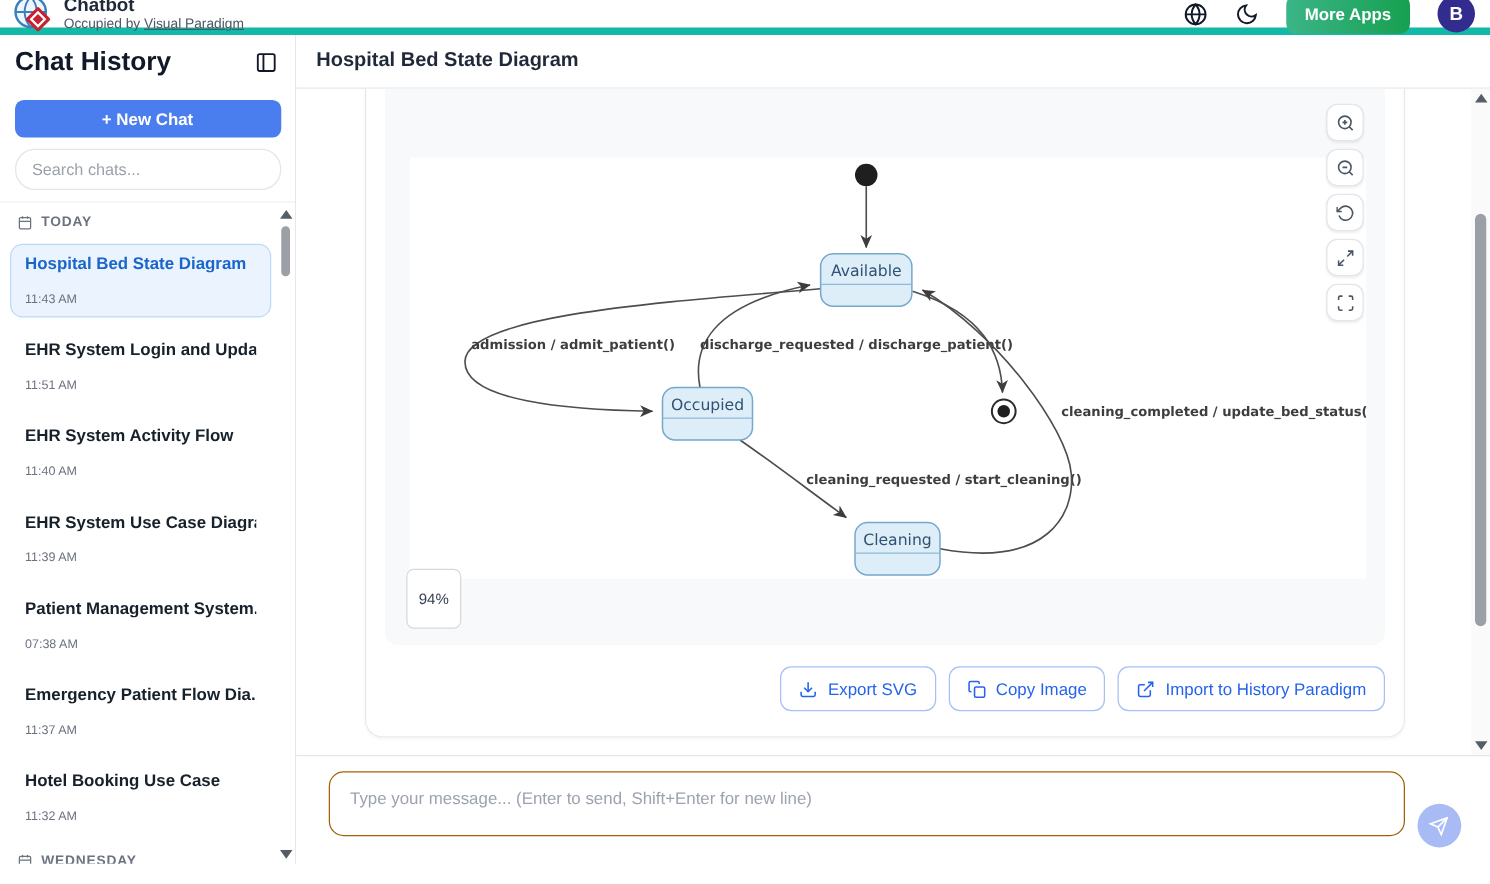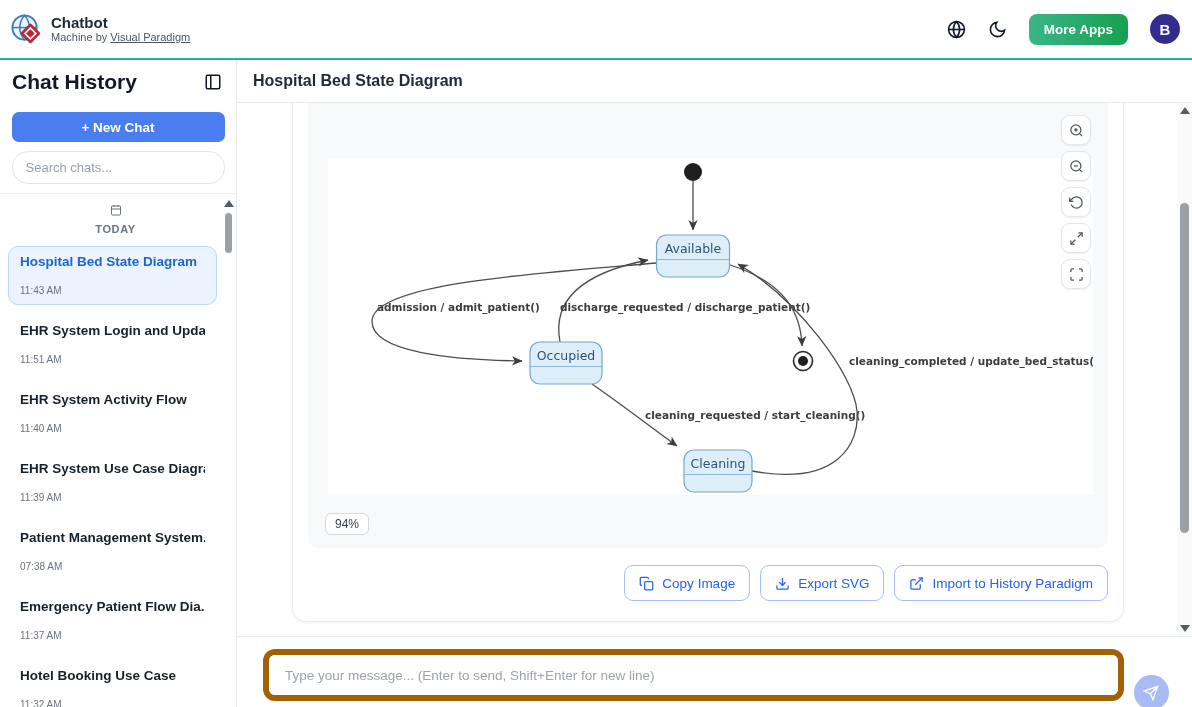--- a/index.html
+++ b/index.html
@@ -1,21 +1,21 @@
 <!DOCTYPE html>
 <html><head>
 <meta charset="utf-8">
 <style>
   * { box-sizing: border-box; margin: 0; padding: 0; }
   html,body { width:1192px; height:707px; overflow:hidden; }
   body { font-family:"Liberation Sans", sans-serif; background:#fff; color:#1f2937; position:relative; }
 
   
-  .header { height:60px; display:flex; align-items:center; justify-content:space-between;
-            padding:0 12px 0 10px; border-bottom:2px solid #14b8a6; background:#fff;gap:47px; }
+  .header { height:28px; display:flex; align-items:center; justify-content:space-between;
+            padding:0 12px 0 10px; border-bottom:6px solid #14b8a6; background:#fff;gap:47px; }
   .header-left { display:flex; align-items:center; gap:8px; }
   .app-title { font-size:15px; font-weight:700; color:#1f2937; line-height:1.1; }
   .powered { font-size:11px; color:#4b5563; }
   .powered a { color:#4b5563; text-decoration:underline; cursor:pointer;margin-top:32px; }
   .header-right { display:flex; align-items:center; gap:22px; }
   .hicon { width:19px; height:19px; display:block; cursor:pointer; }
   .more-apps { background:linear-gradient(90deg,#3bb588,#17a050); color:#fff; font-size:13.5px;
                font-weight:600; border:none; border-radius:8px; padding:8px 15px; cursor:pointer; }
   .avatar { width:30px; height:30px; border-radius:50%; background:#332c8f; color:#fff;
             font-size:15px; font-weight:700; display:flex; align-items:center; justify-content:center; cursor:pointer; }
@@ -30,21 +30,21 @@
   .panel-icon { width:18px; height:18px; cursor:pointer; }
   .new-chat { display:block; width:213px; margin:8px auto 0; height:30px; background:#4a7dee; color:#fff;
               border:none; border-radius:7px; font-size:13.5px; font-weight:600; cursor:pointer; }
   .search { display:block; width:213px; margin:9px auto 0; height:33px; border:1px solid #e2e5e9;
             border-radius:16px; padding:0 13px; font-size:13px; color:#374151; outline:none;
             font-family:"Liberation Sans",sans-serif; }
   .search::placeholder { color:#9aa1ab; }
   .sb-divider { border-top:1px solid #edeff2; margin-top:9px; }
   .chat-list { position:absolute; top:136px; bottom:0; left:0; right:13px; overflow:hidden; padding:6px 6px 0 8px; }
   .section-label { display:flex; align-items:center; gap:7px; font-size:11px; font-weight:700;
-                   letter-spacing:.06em; color:#6b7280; margin:2px 0 11px 6px;flex-direction:column; }
+                   letter-spacing:.06em; color:#6b7280; margin:2px 0 11px 6px; }
   .section-label.later { margin-top:15px; }
   .cal { width:12px; height:12px; }
   .chat-item { padding:7px 11px 8px; border-radius:10px; margin-bottom:10px; border:1px solid transparent; cursor:pointer; }
   .chat-item .ci-title { font-size:13.5px; font-weight:600; color:#17212b; white-space:nowrap; overflow:hidden; }
   .chat-item .ci-time { font-size:10px; color:#6b7280; margin-top:16px; }
   .chat-item.selected { background:#ebf3fe; border-color:#bdd9f8; }
   .chat-item.selected .ci-title { color:#1b66c9; }
   .sb-scroll { position:absolute; right:1px; top:136px; bottom:0; width:12px; }
   .sb-scroll .arr-up, .sb-scroll .arr-dn, .main-scroll .arr-up, .main-scroll .arr-dn {
       position:absolute; left:50%; transform:translateX(-50%); width:0; height:0; cursor:pointer;
@@ -65,33 +65,33 @@
   .viewport { position:absolute; left:15px; right:15px; top:0; height:445px; background:#f8f9fa;
               border-radius:0 0 10px 10px; }
   .canvas { position:absolute; left:20px; top:55px; width:765px; height:337px; background:#fff; cursor:grab; }
 
   .zoomcol { position:absolute; right:17px; top:12px; display:flex; flex-direction:column; gap:6px; }
   .zbtn { width:30px; height:30px; background:#fff; border:1px solid #e3e6ea; border-radius:9px;
           box-shadow:0 1px 2px rgba(0,0,0,.07); display:flex; align-items:center; justify-content:center; cursor:pointer; }
   .zbtn svg { width:15px; height:15px; }
 
   .zoom-badge { position:absolute; left:17px; bottom:13px; background:#fff; border:1px solid #d5d9de;
-                border-radius:6px; padding:3px 9px; font-size:12px; color:#374151; }
+                border-radius:6px; padding:16px 9px; font-size:12px; color:#374151; }
 
   .toolbar { position:absolute; right:15px; top:462px; display:flex; gap:10px; }
   .tbtn { display:flex; align-items:center; gap:8px; height:36px; padding:0 14px; background:#fff;
           border:1.5px solid #a6c0f7; border-radius:9px; color:#2563eb; font-size:13.5px; font-weight:500;
           font-family:"Liberation Sans",sans-serif; cursor:pointer; }
   .tbtn svg { width:15px; height:15px; }
 
   .main-scroll { position:absolute; right:0; top:0; bottom:0; width:15px; background:#fafafa; }
   .main-thumb { position:absolute; left:3px; top:100px; width:9px; height:330px; border-radius:4.5px; background:#9aa0a6; cursor:pointer; }
 
   .composer { position:relative; height:87px; border-top:1px solid #e2e8f0; background:#fff; }
-  .msg-input { position:absolute; left:26px; top:12px; width:861px; height:52px; border:6px solid #a16207;
+  .msg-input { position:absolute; left:26px; top:12px; width:861px; height:52px; border:1px solid #a16207;
                border-radius:12px; padding:13px 16px; font-size:13.5px; resize:none; outline:none;
                font-family:"Liberation Sans",sans-serif; color:#374151; }
   .msg-input::placeholder { color:#9ca3af; }
   .send-btn { position:absolute; left:897px; top:38px; width:35px; height:35px; border-radius:50%;
               background:#a9bbf5; border:none; display:flex; align-items:center; justify-content:center; cursor:pointer; }
   .send-btn svg { width:16px; height:16px; margin:1px 2px 0 0; }
 
   svg text { font-family:"DejaVu Sans","Liberation Sans",sans-serif; }
   .state-name { font-size:12.5px; fill:#2f5272; }
   .edge-label { font-size:10.5px; font-weight:700; fill:#3d3d3d; }
@@ -103,21 +103,21 @@
   <div class="header-left">
     <svg class="hicon" style="width:33px;height:33px" viewBox="0 0 34 34">
       <circle cx="15" cy="15" r="12.5" fill="#eef6fd" stroke="#3c7fbe" stroke-width="2"></circle>
       <path d="M15 2.5a19 19 0 0 1 5 12.5 19 19 0 0 1-5 12.5 19 19 0 0 1-5-12.5A19 19 0 0 1 15 2.5z" fill="none" stroke="#3c7fbe" stroke-width="1.6"></path>
       <line x1="2.5" y1="15" x2="27.5" y2="15" stroke="#3c7fbe" stroke-width="1.6"></line>
       <rect x="13.5" y="13.5" width="15" height="15" rx="1.5" transform="rotate(45 21 21)" fill="#c8202f"></rect>
       <rect x="17" y="17" width="8" height="8" transform="rotate(45 21 21)" fill="none" stroke="#fff" stroke-width="1.8"></rect>
     </svg>
     <div>
       <div class="app-title">Chatbot</div>
-      <div class="powered"><span>Machine by </span><a>Visual Paradigm</a></div>
+      <div class="powered"><span>Occupied by </span><a>Visual Paradigm</a></div>
     </div>
   </div>
   <div class="header-right">
     <svg class="hicon" viewBox="0 0 24 24" fill="none" stroke="#111827" stroke-width="2">
       <circle cx="12" cy="12" r="10"></circle>
         <line x1="2" y1="12" x2="22" y2="12"></line>
       <path d="M12 2a15.3 15.3 0 0 1 4 10 15.3 15.3 0 0 1-4 10 15.3 15.3 0 0 1-4-10 15.3 15.3 0 0 1 4-10z"></path>
     </svg>
     <svg class="hicon" viewBox="0 0 24 24" fill="none" stroke="#111827" stroke-width="2">
       <path d="M21 12.79A9 9 0 1 1 11.21 3 7 7 0 0 0 21 12.79z"></path>
@@ -298,32 +298,32 @@
                 </svg>
             </div>
           </div>
 
           <div class="zoom-badge">94%</div>
         </div>
 
         <div class="toolbar">
           <button class="tbtn">
             <svg viewBox="0 0 24 24" fill="none" stroke="#2563eb" stroke-width="2">
-                <rect x="9" y="9" width="13" height="13" rx="2"></rect>
-                <path d="M5 15H4a2 2 0 0 1-2-2V4a2 2 0 0 1 2-2h9a2 2 0 0 1 2 2v1"></path>
-              </svg>
-            <span>Copy Image</span>
-          </button>
-          <button class="tbtn">
-            <svg viewBox="0 0 24 24" fill="none" stroke="#2563eb" stroke-width="2">
                 <path d="M21 15v4a2 2 0 0 1-2 2H5a2 2 0 0 1-2-2v-4"></path>
                 <polyline points="7 10 12 15 17 10"></polyline>
                 <line x1="12" y1="15" x2="12" y2="3"></line>
               </svg>
             <span>Export SVG</span>
+          </button>
+          <button class="tbtn">
+            <svg viewBox="0 0 24 24" fill="none" stroke="#2563eb" stroke-width="2">
+                <rect x="9" y="9" width="13" height="13" rx="2"></rect>
+                <path d="M5 15H4a2 2 0 0 1-2-2V4a2 2 0 0 1 2-2h9a2 2 0 0 1 2 2v1"></path>
+              </svg>
+            <span>Copy Image</span>
           </button>
           <button class="tbtn">
             <svg viewBox="0 0 24 24" fill="none" stroke="#2563eb" stroke-width="2">
                 <path d="M18 13v6a2 2 0 0 1-2 2H5a2 2 0 0 1-2-2V8a2 2 0 0 1 2-2h6"></path>
                 <polyline points="15 3 21 3 21 9"></polyline>
                 <line x1="10" y1="14" x2="21" y2="3"></line>
               </svg>
             <span>Import to History Paradigm</span>
           </button>
         </div>

